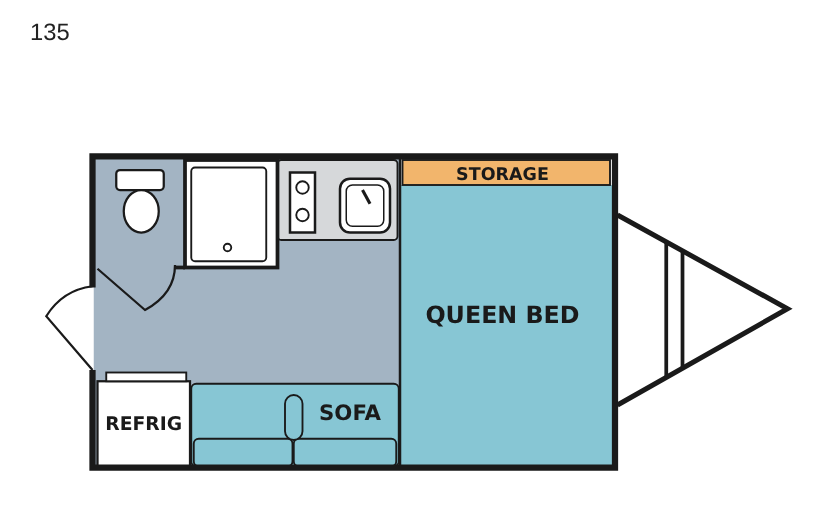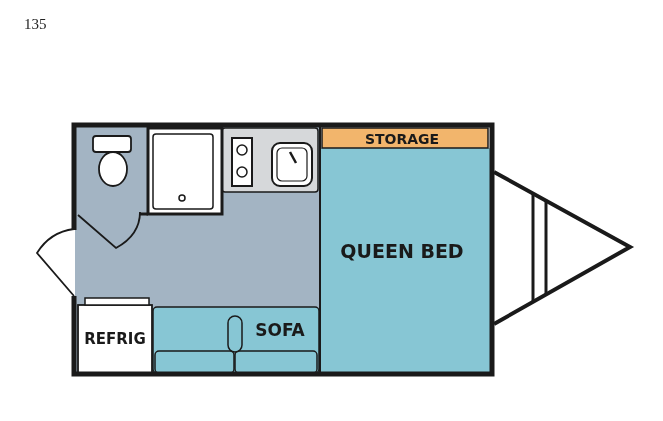--- a/index.html
+++ b/index.html
@@ -1,17 +1,17 @@
 <!DOCTYPE html>
 <html><head>
 <meta charset="utf-8">
 <style>
   html,body{margin:0;padding:0;background:#fff;}
   body{width:663px;height:421px;position:relative;overflow:hidden;font-family:"Liberation Sans",sans-serif;}
-  .model{position:absolute;left:24px;top:16px;font-size:15px;color:#222;font-family:Liberation Serif, serif;}
+  .model{position:absolute;left:24px;top:16px;font-size:19px;color:#222;font-family:Liberation Sans, sans-serif;}
   svg{position:absolute;left:0;top:0;}
   .lbl{font-family:"DejaVu Sans",sans-serif;font-weight:bold;fill:#1a1a1a;}
 </style>
 </head>
 <body>
 
 <div class="model">135</div>
 
 <svg width="663" height="421" viewBox="0 0 663 421">
 

